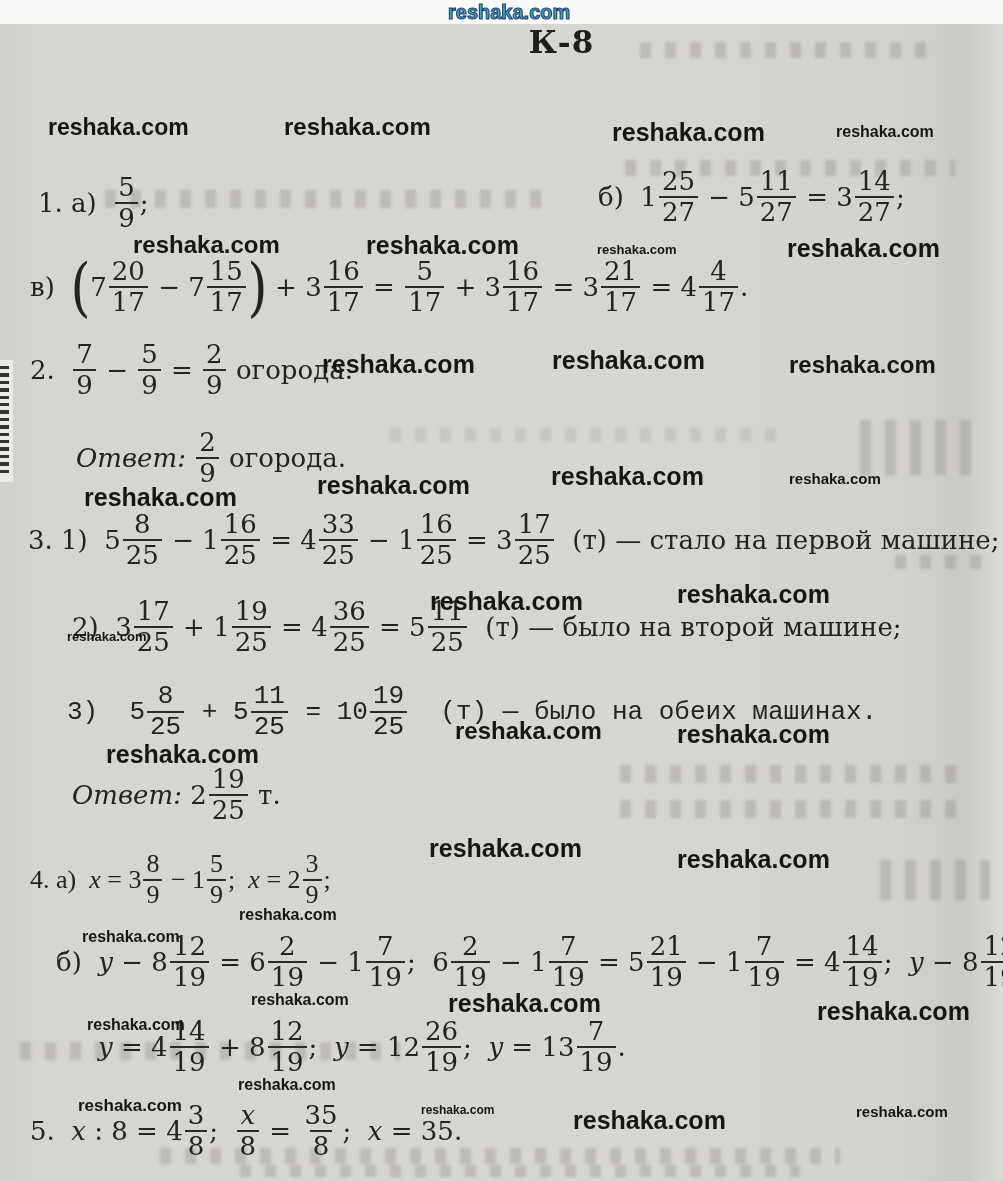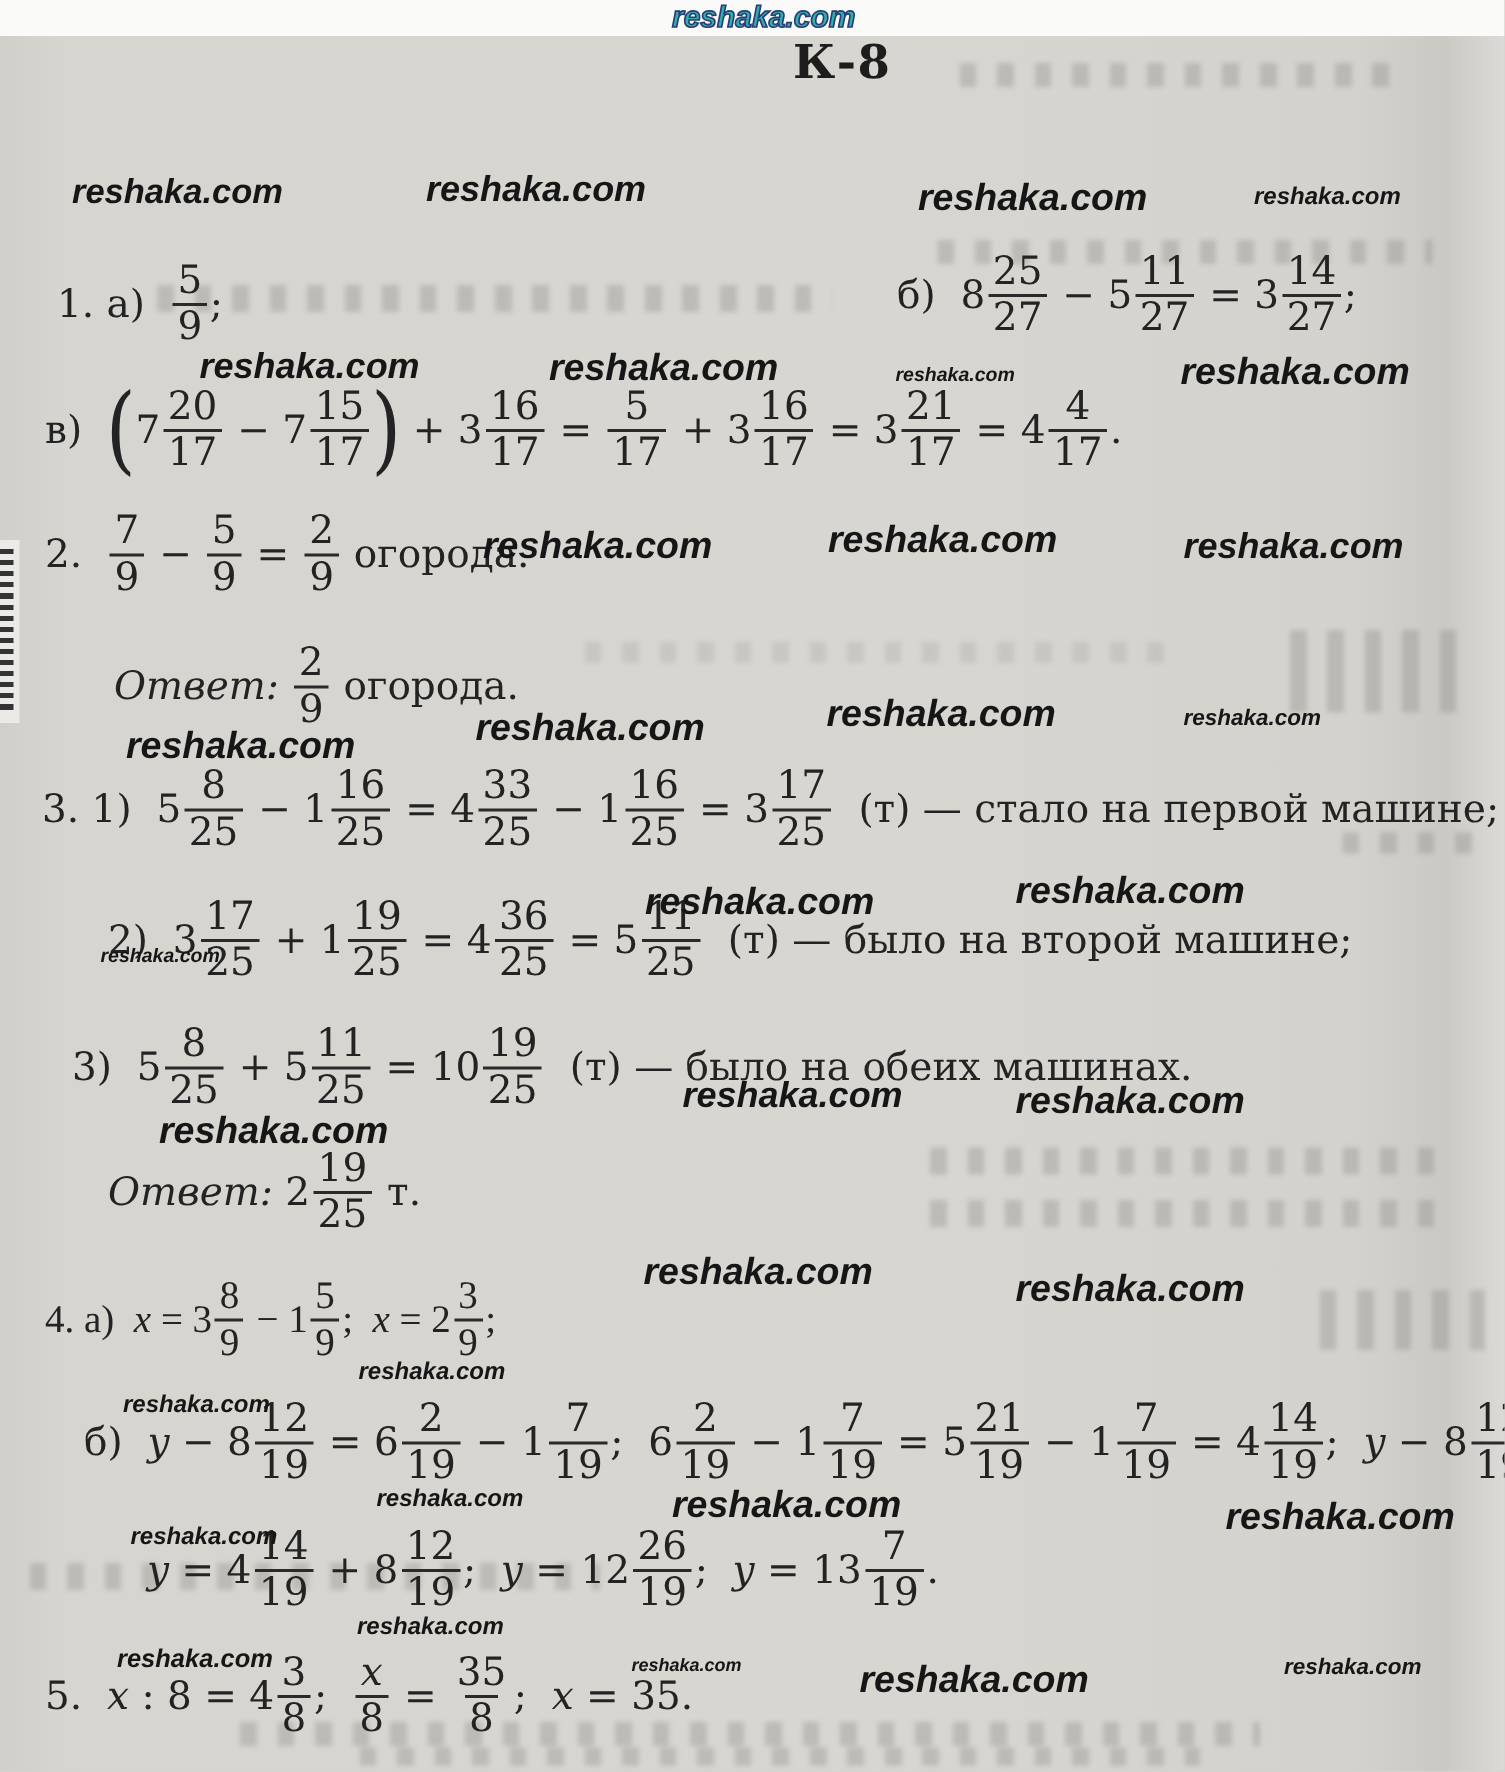--- a/index.html
+++ b/index.html
@@ -22,36 +22,36 @@
   .heading-variant{top:86px;padding-left:134px;font-size:30px;letter-spacing:2px;}
   .mline{position:absolute;display:flex;align-items:center;white-space:pre;
     font-size:26px;color:#232323;height:70px;}
   .l-1a{left:38px;top:168px;}
   .l-1b{left:598px;top:162px;}
   .l-1v{left:30px;top:243px;height:88px;}
   .l-2{left:30px;top:335px;}
   .l-2ans{left:76px;top:423px;}
   .l-31{left:28px;top:505px;}
   .l-32{left:72px;top:592px;}
-  .l-33{left:48px;top:677px;}
+  .l-33{left:67px;top:677px;font-family:Liberation Mono, monospace;}
   .l-3ans{left:72px;top:760px;}
   .l-4a{left:30px;top:845px;font-family:Liberation Serif, serif;}
   .l-4b{left:56px;top:927px;}
   .l-4b2{left:98px;top:1012px;}
   .l-5{left:30px;top:1096px;}
   .txt{white-space:pre;}
   .it{font-style:italic;}
   .bold{font-weight:normal;}
   .frac{display:inline-flex;flex-direction:column;align-items:center;line-height:1.1;margin:0 2px;}
   .frac span{display:block;padding:0 3px;}
   .frac .den{border-top:2px solid #2a2a2a;}
   .bigp{font-size:64px;line-height:0;font-weight:normal;transform:scaleX(.8);margin:0 -3px;}
   .wm-layer{position:absolute;inset:0;pointer-events:none;}
   .wm{position:absolute;font-family:"Liberation Sans",sans-serif;font-weight:bold;
-    color:#161616;white-space:nowrap;letter-spacing:0;font-style:italic;}
+    color:#161616;white-space:nowrap;letter-spacing:0;}
   .wm-teal{color:#2fb0a8;-webkit-text-stroke:1.1px #2b3a78;}
   .bleed{position:absolute;filter:blur(1.6px);opacity:.45;
     background:repeating-linear-gradient(90deg,rgba(118,116,110,.6) 0 11px,rgba(0,0,0,0) 11px 25px);}
 </style>
 </head>
 <body>
 
 <div class="page">
   <div class="top-strip"></div>
   <div class="left-strip"></div>
@@ -66,21 +66,21 @@
   <div class="bleed" style="left:620px;top:765px;width:350px;height:18px;"></div>
   <div class="bleed" style="left:620px;top:800px;width:350px;height:18px;"></div>
   <div class="bleed" style="left:880px;top:860px;width:110px;height:40px;"></div>
   <div class="bleed" style="left:20px;top:1042px;width:380px;height:18px;"></div>
   <div class="bleed" style="left:160px;top:1148px;width:680px;height:16px;"></div>
   <div class="bleed" style="left:240px;top:1165px;width:560px;height:12px;"></div>
 
   <div class="heading heading-k8">К-8</div>
 
   <div class="mline l-1a"><span class="txt">1. а)  </span><span class="frac"><span class="num">5</span><span class="den">9</span></span><span class="txt">;</span></div>
-  <div class="mline l-1b"><span class="txt">б)  8</span><span class="frac"><span class="num">25</span><span class="den">27</span></span><span class="txt"> − 5</span><span class="frac"><span class="num">11</span><span class="den">27</span></span><span class="txt"> = 3</span><span class="frac"><span class="num">14</span><span class="den">27</span></span><span class="txt">;</span></div>
+  <div class="mline l-1b"><span class="txt">б)  1</span><span class="frac"><span class="num">25</span><span class="den">27</span></span><span class="txt"> − 5</span><span class="frac"><span class="num">11</span><span class="den">27</span></span><span class="txt"> = 3</span><span class="frac"><span class="num">14</span><span class="den">27</span></span><span class="txt">;</span></div>
   <div class="mline l-1v"><span class="txt">в)  </span><span class="txt bigp">(</span><span class="txt">7</span><span class="frac"><span class="num">20</span><span class="den">17</span></span><span class="txt"> − 7</span><span class="frac"><span class="num">15</span><span class="den">17</span></span><span class="txt bigp">)</span><span class="txt"> + 3</span><span class="frac"><span class="num">16</span><span class="den">17</span></span><span class="txt"> = </span><span class="frac"><span class="num">5</span><span class="den">17</span></span><span class="txt"> + 3</span><span class="frac"><span class="num">16</span><span class="den">17</span></span><span class="txt"> = 3</span><span class="frac"><span class="num">21</span><span class="den">17</span></span><span class="txt"> = 4</span><span class="frac"><span class="num">4</span><span class="den">17</span></span><span class="txt">.</span></div>
   <div class="mline l-2"><span class="txt">2.  </span><span class="frac"><span class="num">7</span><span class="den">9</span></span><span class="txt"> − </span><span class="frac"><span class="num">5</span><span class="den">9</span></span><span class="txt"> = </span><span class="frac"><span class="num">2</span><span class="den">9</span></span><span class="txt"> огорода.</span></div>
   <div class="mline l-2ans"><span class="txt it bold">Ответ: </span><span class="frac"><span class="num">2</span><span class="den">9</span></span><span class="txt"> огорода.</span></div>
   <div class="mline l-31"><span class="txt">3. 1)  5</span><span class="frac"><span class="num">8</span><span class="den">25</span></span><span class="txt"> − 1</span><span class="frac"><span class="num">16</span><span class="den">25</span></span><span class="txt"> = 4</span><span class="frac"><span class="num">33</span><span class="den">25</span></span><span class="txt"> − 1</span><span class="frac"><span class="num">16</span><span class="den">25</span></span><span class="txt"> = 3</span><span class="frac"><span class="num">17</span><span class="den">25</span></span><span class="txt">  (т) — стало на первой машине;</span></div>
   <div class="mline l-32"><span class="txt">2)  3</span><span class="frac"><span class="num">17</span><span class="den">25</span></span><span class="txt"> + 1</span><span class="frac"><span class="num">19</span><span class="den">25</span></span><span class="txt"> = 4</span><span class="frac"><span class="num">36</span><span class="den">25</span></span><span class="txt"> = 5</span><span class="frac"><span class="num">11</span><span class="den">25</span></span><span class="txt">  (т) — было на второй машине;</span></div>
   <div class="mline l-33"><span class="txt">3)  5</span><span class="frac"><span class="num">8</span><span class="den">25</span></span><span class="txt"> + 5</span><span class="frac"><span class="num">11</span><span class="den">25</span></span><span class="txt"> = 10</span><span class="frac"><span class="num">19</span><span class="den">25</span></span><span class="txt">  (т) — было на обеих машинах.</span></div>
   <div class="mline l-3ans"><span class="txt it bold">Ответ: </span><span class="txt">2</span><span class="frac"><span class="num">19</span><span class="den">25</span></span><span class="txt"> т.</span></div>
   <div class="mline l-4a"><span class="txt">4. а)  </span><span class="txt it">x</span><span class="txt"> = 3</span><span class="frac"><span class="num">8</span><span class="den">9</span></span><span class="txt"> − 1</span><span class="frac"><span class="num">5</span><span class="den">9</span></span><span class="txt">;  </span><span class="txt it">x</span><span class="txt"> = 2</span><span class="frac"><span class="num">3</span><span class="den">9</span></span><span class="txt">;</span></div>
   <div class="mline l-4b"><span class="txt">б)  </span><span class="txt it">y</span><span class="txt"> − 8</span><span class="frac"><span class="num">12</span><span class="den">19</span></span><span class="txt"> = 6</span><span class="frac"><span class="num">2</span><span class="den">19</span></span><span class="txt"> − 1</span><span class="frac"><span class="num">7</span><span class="den">19</span></span><span class="txt">;  6</span><span class="frac"><span class="num">2</span><span class="den">19</span></span><span class="txt"> − 1</span><span class="frac"><span class="num">7</span><span class="den">19</span></span><span class="txt"> = 5</span><span class="frac"><span class="num">21</span><span class="den">19</span></span><span class="txt"> − 1</span><span class="frac"><span class="num">7</span><span class="den">19</span></span><span class="txt"> = 4</span><span class="frac"><span class="num">14</span><span class="den">19</span></span><span class="txt">;  </span><span class="txt it">y</span><span class="txt"> − 8</span><span class="frac"><span class="num">12</span><span class="den">19</span></span></div>
   <div class="mline l-4b2"><span class="txt it">y</span><span class="txt"> = 4</span><span class="frac"><span class="num">14</span><span class="den">19</span></span><span class="txt"> + 8</span><span class="frac"><span class="num">12</span><span class="den">19</span></span><span class="txt">;  </span><span class="txt it">y</span><span class="txt"> = 12</span><span class="frac"><span class="num">26</span><span class="den">19</span></span><span class="txt">;  </span><span class="txt it">y</span><span class="txt"> = 13</span><span class="frac"><span class="num">7</span><span class="den">19</span></span><span class="txt">.</span></div>

